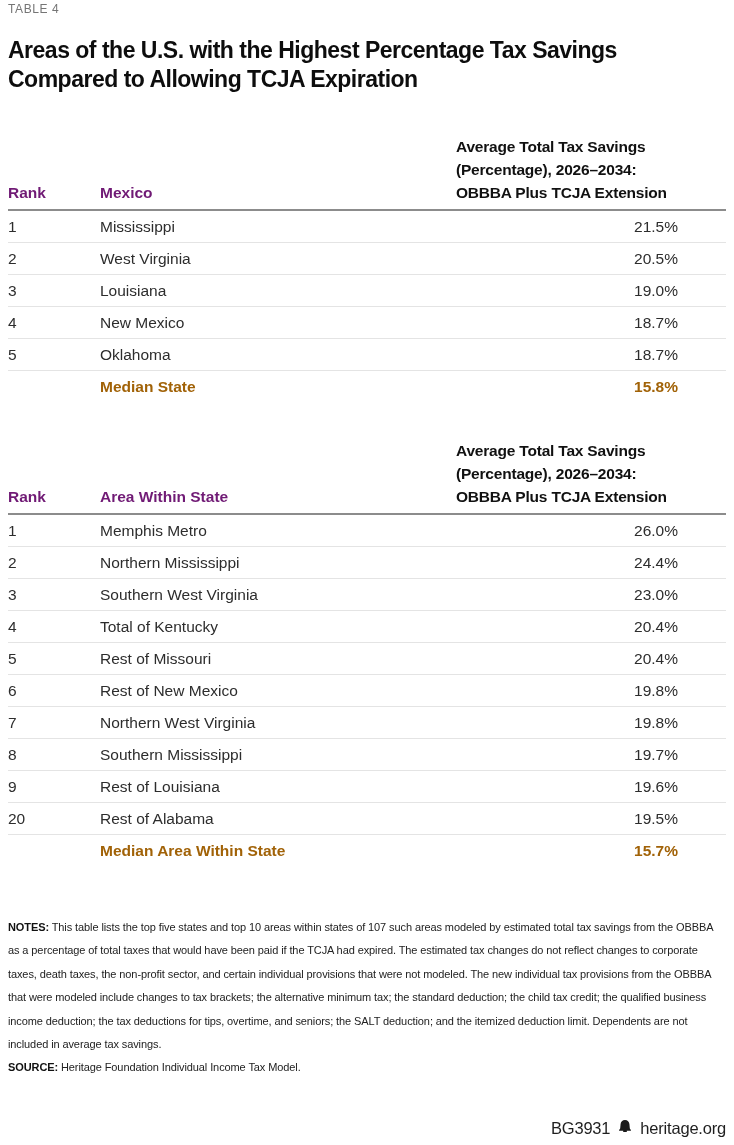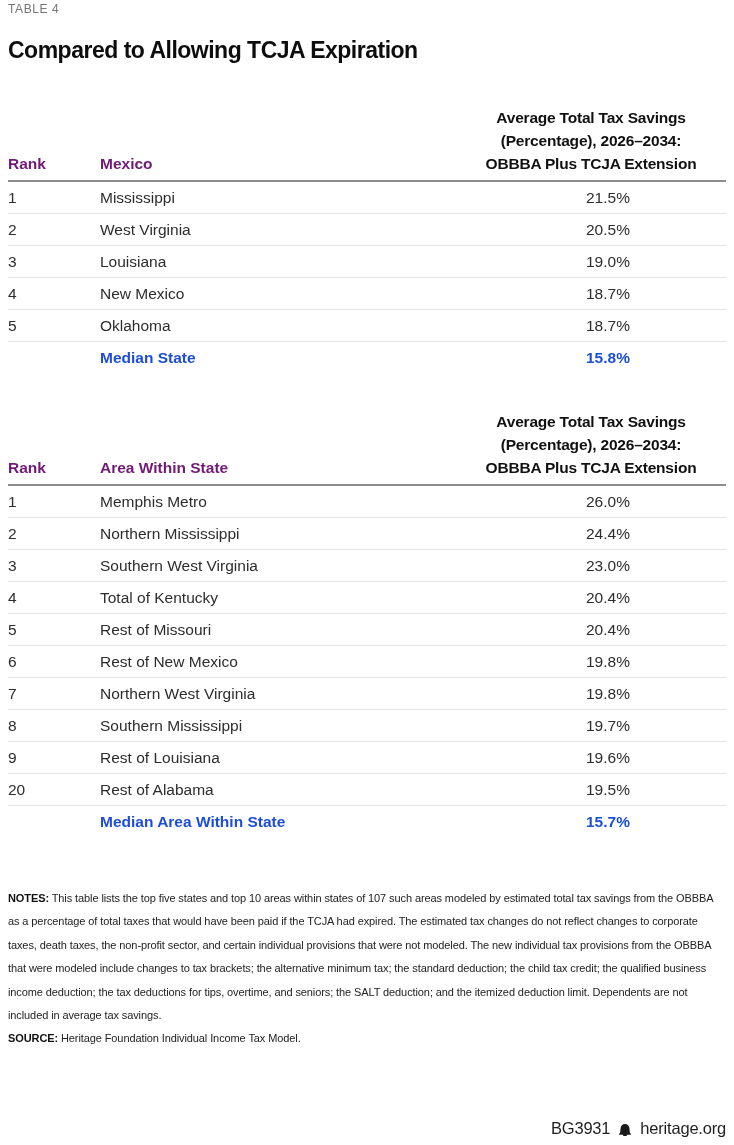--- a/index.html
+++ b/index.html
@@ -46,75 +46,76 @@
     font-weight: 700;
     font-size: 15.5px;
     line-height: 23px;
     color: #701a75;
   }
   .tbl-header .col-value {
     font-weight: 700;
     font-size: 15.5px;
     line-height: 23px;
     color: #111111;
-    text-align: center;
+    text-align: left;
     white-space: pre-line;
     letter-spacing: -0.2px;
   }
 
   .tbl-header-1 { margin-top: 41px; }
   .tbl-header-2 { margin-top: 36px; }
 
   .row {
     display: grid;
     grid-template-columns: 92px 1fr 140px;
     align-items: center;
     height: 32px;
     border-bottom: 1px solid #e4e4e4;
     font-size: 15.5px;
     color: #2d2d2d;
   }
-  .row .c-val { text-align: left; }
+  .row .c-val { text-align: center; }
   .row.median {
     border-bottom: none;
     font-weight: 700;
-    color: #1d4ed8;
+    color: #a16207;
   }
 
   .notes-block { margin-top: 49px; width: 718px; }
   .notes-block p {
     font-size: 11px;
     line-height: 23.4px;
     letter-spacing: -0.1px;
     color: #222222;
   }
   .notes-block strong { font-weight: 700; color: #111111; }
 
   .footer {
     position: absolute;
     right: 8px;
     bottom: 7px;
     display: flex;
-    align-items: flex-end;
+    align-items: flex-start;
     gap: 7px;
     font-size: 16.5px;
     color: #1f1f1f;
     letter-spacing: -0.2px;
   }
   .footer .bell { display: inline-flex; align-items: center; }
   .footer .bell svg { display: block; }
 </style>
 </head>
 <body>
 
 <div class="page">
 
   <div class="table-label">TABLE 4</div>
 
   <h1 class="page-title">
+    <div>Areas of the U.S. with the Highest Percentage Tax Savings</div>
     <div>Compared to Allowing TCJA Expiration</div>
   </h1>
 
   <div class="data-table">
     <div class="tbl-header tbl-header-1">
       <div class="col-label">Rank</div>
       <div class="col-label">Mexico</div>
       <div class="col-value">Average Total Tax Savings
 (Percentage), 2026–2034:
 OBBBA Plus TCJA Extension</div>

